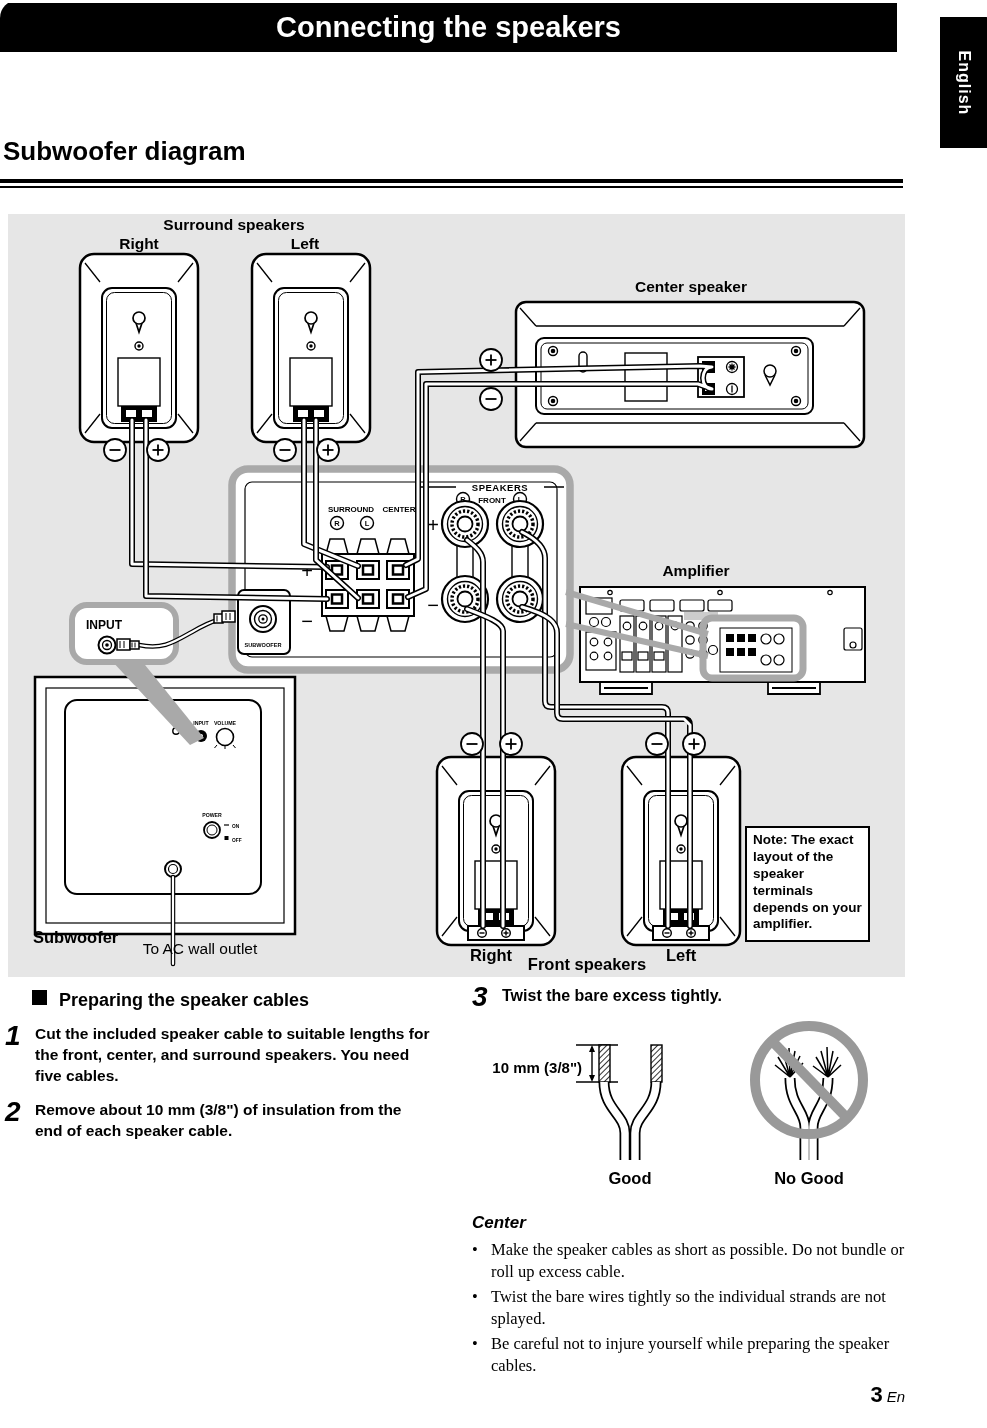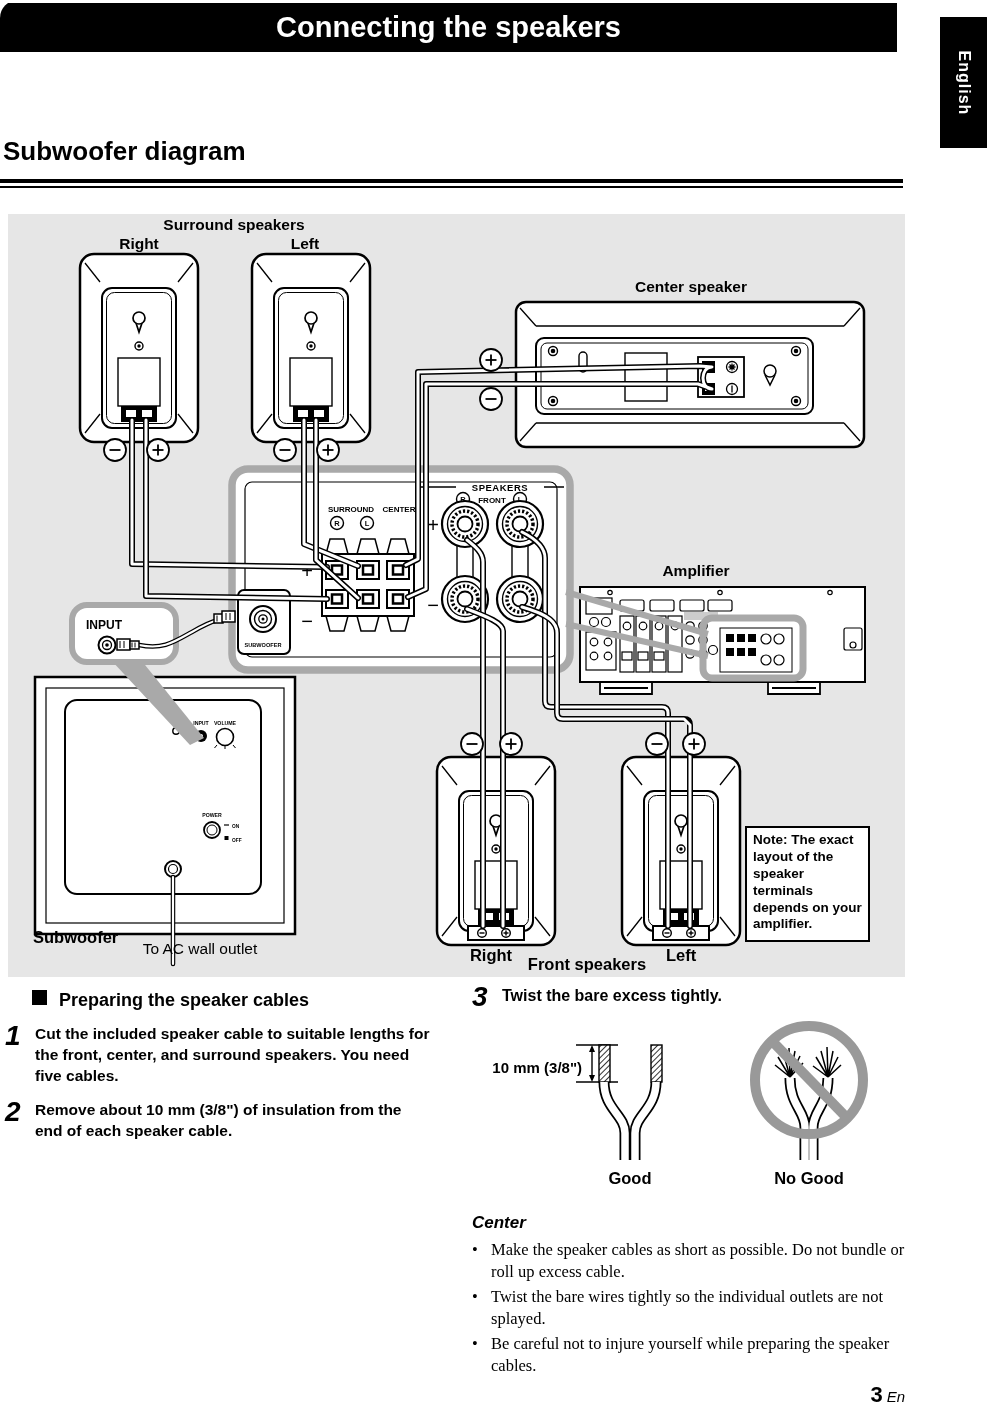--- a/index.html
+++ b/index.html
@@ -449,21 +449,21 @@
     </svg>
 
     <div class="notestitle">Center</div>
     <div class="bullets">
       <div class="bullet">
         <span class="dot">•</span>
         <span>Make the speaker cables as short as possible. Do not bundle or roll up excess cable.</span>
       </div>
       <div class="bullet">
         <span class="dot">•</span>
-        <span>Twist the bare wires tightly so the individual outlets are not splayed.</span>
+        <span>Twist the bare wires tightly so the individual strands are not splayed.</span>
       </div>
       <div class="bullet">
         <span class="dot">•</span>
         <span>Be careful not to injure yourself while preparing the speaker cables.</span>
       </div>
     </div>
   </div>
 
   <div id="footer" class="abs">
     <span class="pnum">3</span><span class="plang">En</span>

